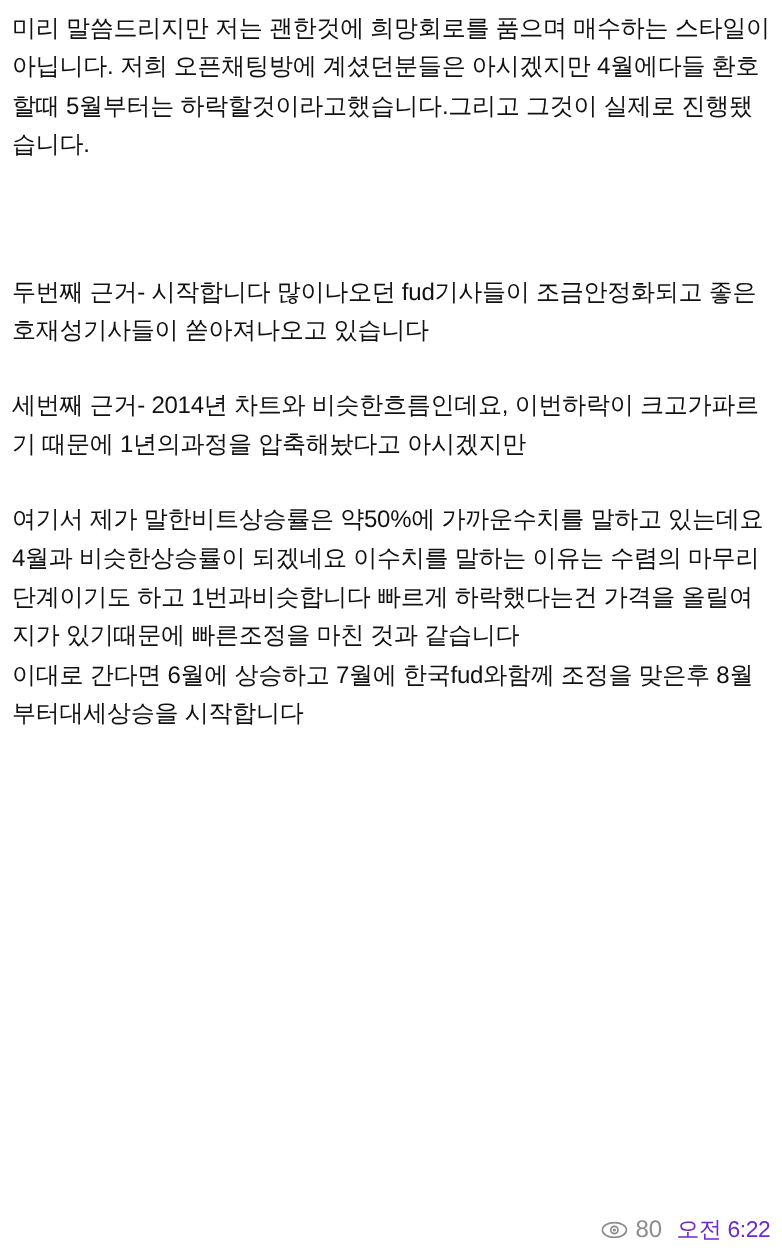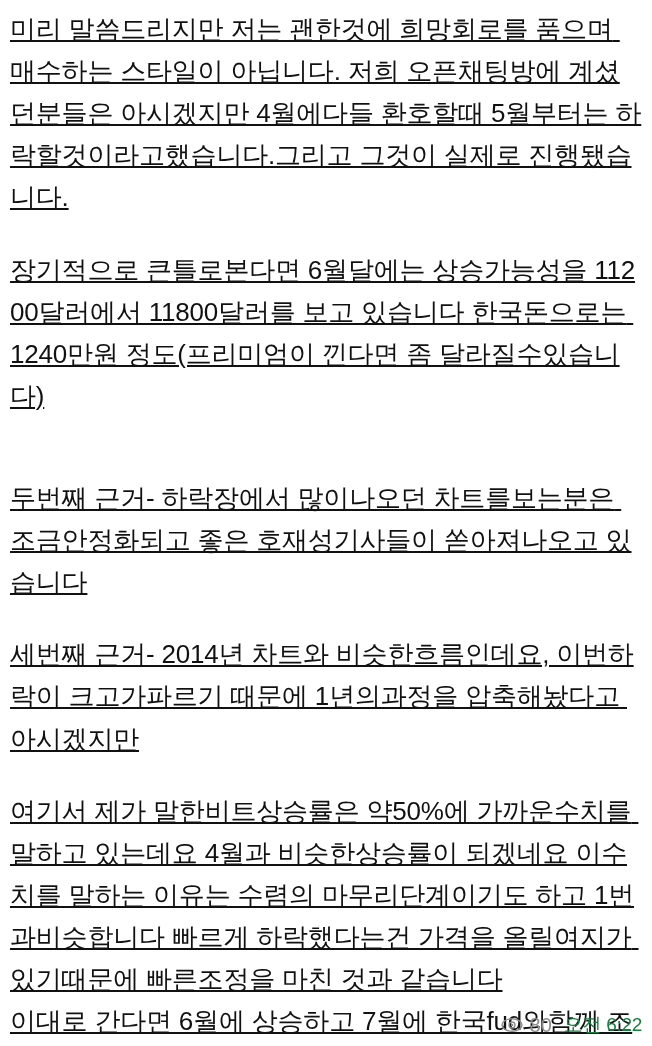--- a/index.html
+++ b/index.html
@@ -17,27 +17,26 @@
   }
   .post {
     position: absolute;
     left: 0;
     top: 0;
     width: 652px;
     padding: 8px 10px 0 10px;
     box-sizing: border-box;
   }
   .para {
-    font-size: 26px;
+    font-size: 20px;
     line-height: 1.62;
     letter-spacing: -0.2px;
     word-break: break-all;
     margin: 0;
     white-space: pre-wrap;
-    text-decoration: underline;
   }
   .spacer {
     height: 30px;
   }
   .footer {
     position: absolute;
     right: 10px;
     bottom: 8px;
     display: flex;
     align-items: center;
@@ -56,34 +55,33 @@
     height: 14px;
     position: relative;
   }
   .eye-icon svg { display: block; }
   .view-count {
     font-size: 20px;
     color: #8c8c8c;
   }
   .time {
     font-size: 19px;
-    color: #15803d;
+    color: #6d28d9;
     letter-spacing: -0.3px;
   }
 </style>
 </head>
 <body>
 
 <div class="post">
   <p class="para">미리 말씀드리지만 저는 괜한것에 희망회로를 품으며 매수하는 스타일이 아닙니다. 저희 오픈채팅방에 계셨던분들은 아시겠지만 4월에다들 환호할때 5월부터는 하락할것이라고했습니다.그리고 그것이 실제로 진행됐습니다.</p>
   <div class="spacer"></div>
-  <p class="para">장기적으로 큰틀로본다면 6월달에는 상승가능성을 11200달러에서 11800달러를 보고 있습니다 한국돈으로는 1240만원 정도(프리미엄이 낀다면 좀 달라질수있습니다)</p>
   <div class="spacer"></div>
   <div class="spacer"></div>
-  <p class="para">두번째 근거- 하락장에서 많이나오던 차트를보는분은 조금안정화되고 좋은 호재성기사들이 쏟아져나오고 있습니다</p>
+  <p class="para">두번째 근거- 시작합니다 많이나오던 fud기사들이 조금안정화되고 좋은 호재성기사들이 쏟아져나오고 있습니다</p>
   <div class="spacer"></div>
   <p class="para">세번째 근거- 2014년 차트와 비슷한흐름인데요, 이번하락이 크고가파르기 때문에 1년의과정을 압축해놨다고 아시겠지만</p>
   <div class="spacer"></div>
   <p class="para">여기서 제가 말한비트상승률은 약50%에 가까운수치를 말하고 있는데요 4월과 비슷한상승률이 되겠네요 이수치를 말하는 이유는 수렴의 마무리단계이기도 하고 1번과비슷합니다 빠르게 하락했다는건 가격을 올릴여지가 있기때문에 빠른조정을 마친 것과 같습니다
 이대로 간다면 6월에 상승하고 7월에 한국fud와함께 조정을 맞은후 8월부터대세상승을 시작합니다</p>
 </div>
 
 <div class="footer">
   <div class="views">
     <span class="eye-icon">

